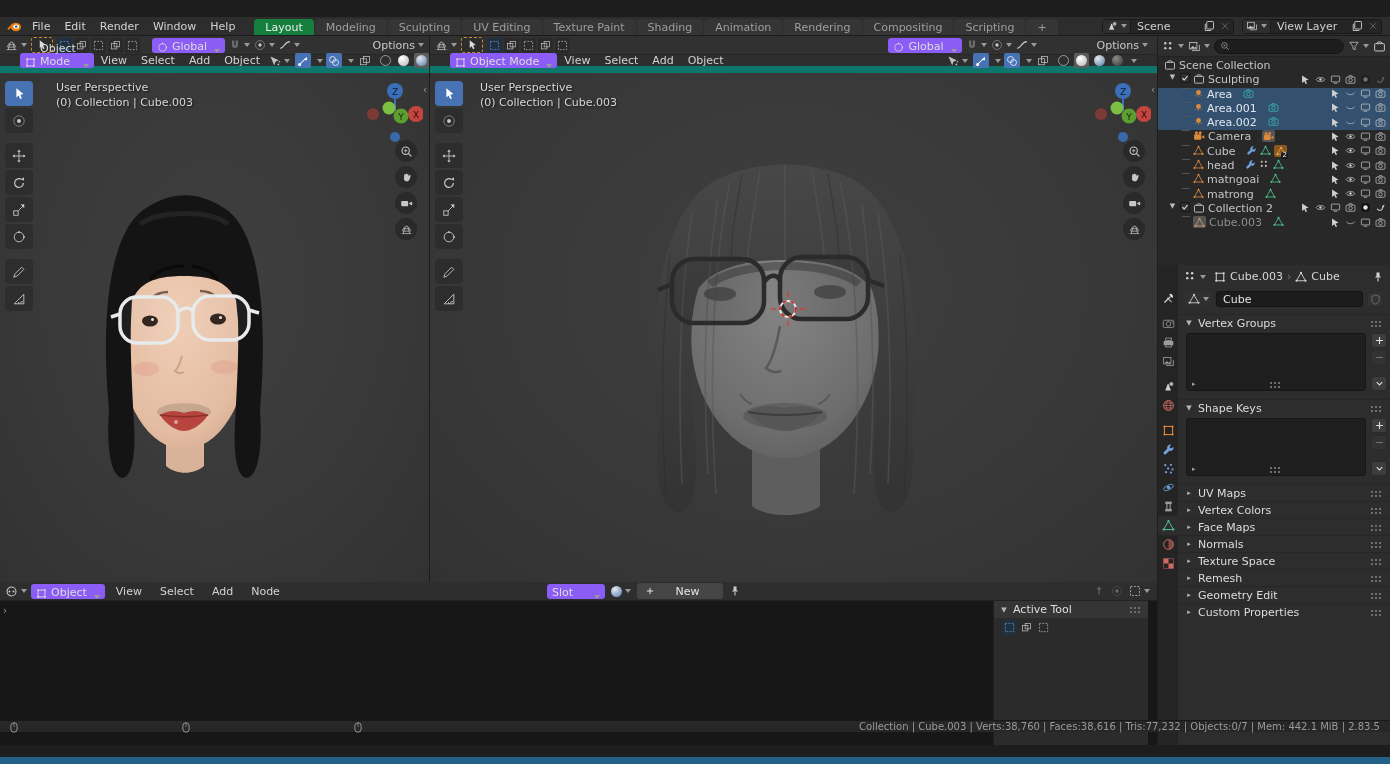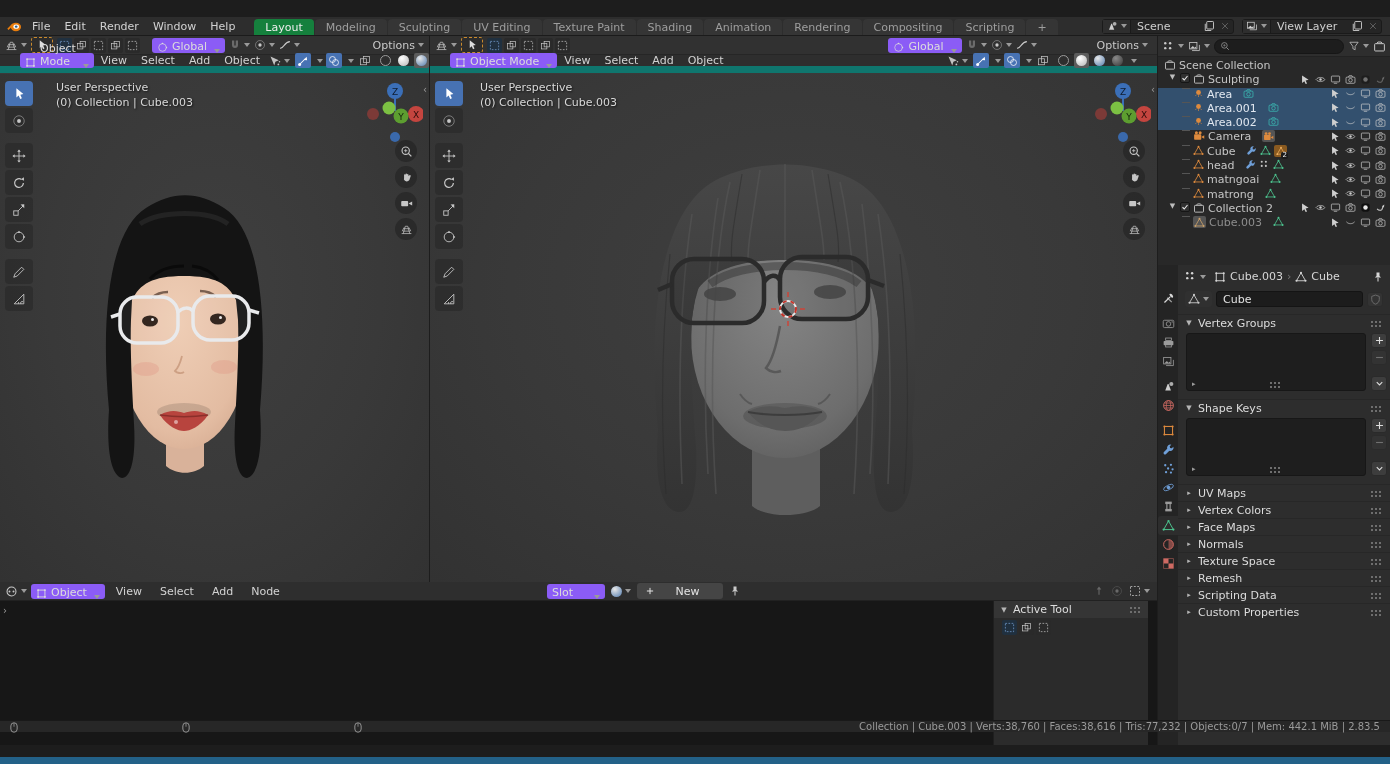--- a/index.html
+++ b/index.html
@@ -1527,21 +1527,21 @@
           <span>Texture Space</span>
           <span class="grip"></span>
         </div>
       <div class="panh">
           <span class="tri7">▸</span>
           <span>Remesh</span>
           <span class="grip"></span>
         </div>
       <div class="panh">
           <span class="tri7">▸</span>
-          <span>Scripting Data</span>
+          <span>Geometry Edit</span>
           <span class="grip"></span>
         </div>
       <div class="panh">
           <span class="tri7">▸</span>
           <span>Custom Properties</span>
           <span class="grip"></span>
         </div>
     </div>
   </div>
 

